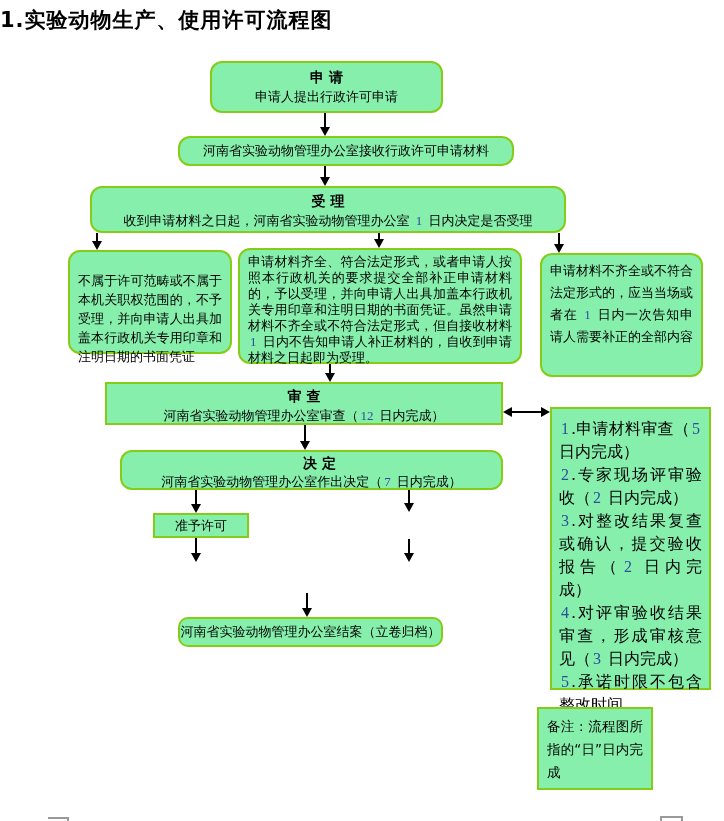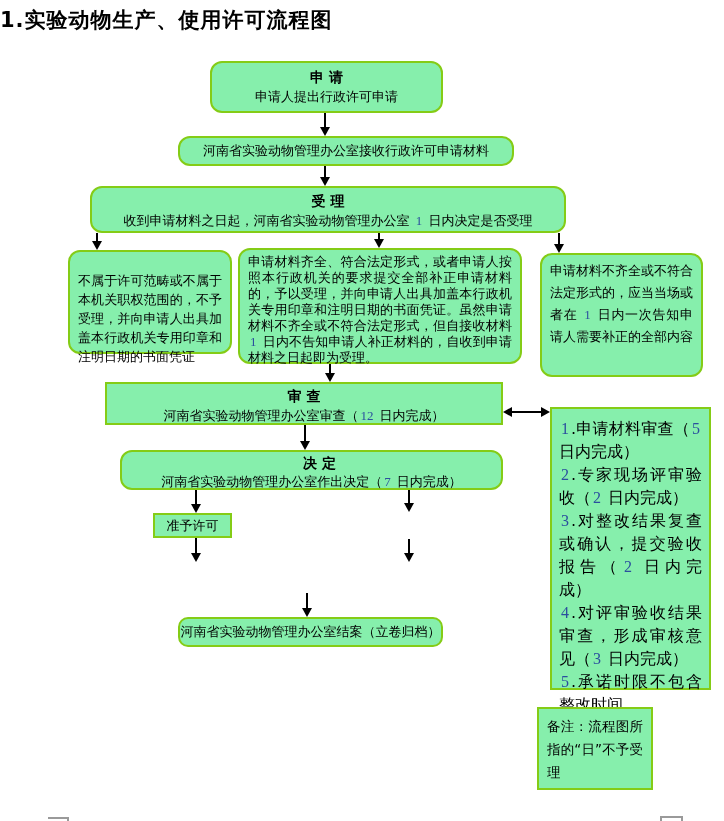--- a/index.html
+++ b/index.html
@@ -99,35 +99,35 @@
 
   <div class="bx rd" style="left:120px;top:450px;width:383px;height:40px;padding-top:2px;">
     <div class="hd" style="line-height:19px;padding-left:16px;">决 定</div>
     <div class="bd" style="line-height:17px;">河南省实验动物管理办公室作出决定（<span class="num">7</span> 日内完成）</div>
   </div>
   <div class="vl" style="left:195px;top:490px;height:14px;"></div>
   <div class="ah-d" style="left:191px;top:504px;"></div>
   <div class="vl" style="left:408px;top:490px;height:13px;"></div>
   <div class="ah-d" style="left:404px;top:503px;"></div>
 
-  <div class="bx" style="left:153px;top:513px;width:79px;height:25px;">
+  <div class="bx" style="left:153px;top:513px;width:96px;height:25px;">
     <div class="bd" style="line-height:21px;">准予许可</div>
   </div>
   <div class="vl" style="left:195px;top:538px;height:15px;"></div>
   <div class="ah-d" style="left:191px;top:553px;"></div>
   <div class="vl" style="left:408px;top:539px;height:14px;"></div>
   <div class="ah-d" style="left:404px;top:553px;"></div>
 
   <div class="vl" style="left:306px;top:593px;height:15px;"></div>
   <div class="ah-d" style="left:302px;top:608px;"></div>
 
   <div class="bx rd" style="left:178px;top:617px;width:265px;height:30px;border-radius:10px;">
     <div class="bd" style="line-height:26px;">河南省实验动物管理办公室结案（立卷归档）</div>
   </div>
 
   <div class="bx" style="left:537px;top:707px;width:116px;height:83px;padding:6px 8px;">
-    <div class="bd jt" style="font-size:13.5px;line-height:23px;">备注：流程图所指的“日”不予受理</div>
+    <div class="bd jt" style="font-size:13.5px;line-height:23px;">备注：流程图所指的“日”日内完成</div>
   </div>
 
   <div class="frag" style="left:48px;top:817px;width:21px;height:4px;border-top:2px solid #9a9a9a;border-right:2px solid #9a9a9a;"></div>
   <div class="frag" style="left:660px;top:816px;width:23px;height:5px;border:2px solid #9a9a9a;border-bottom:none;"></div>
 
 </div>
 
 </body></html>

